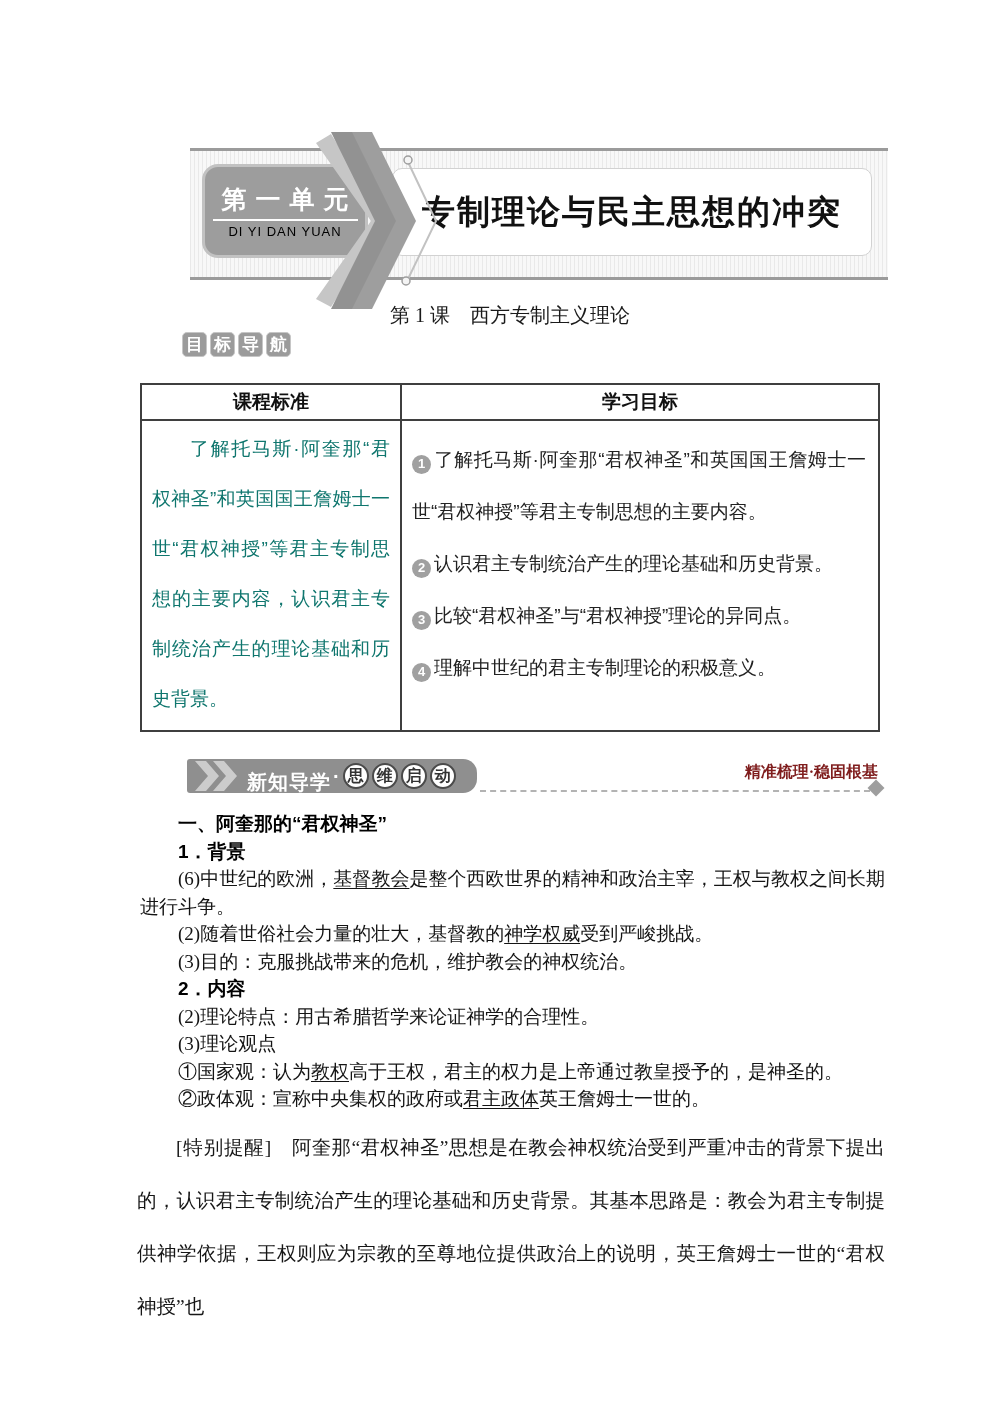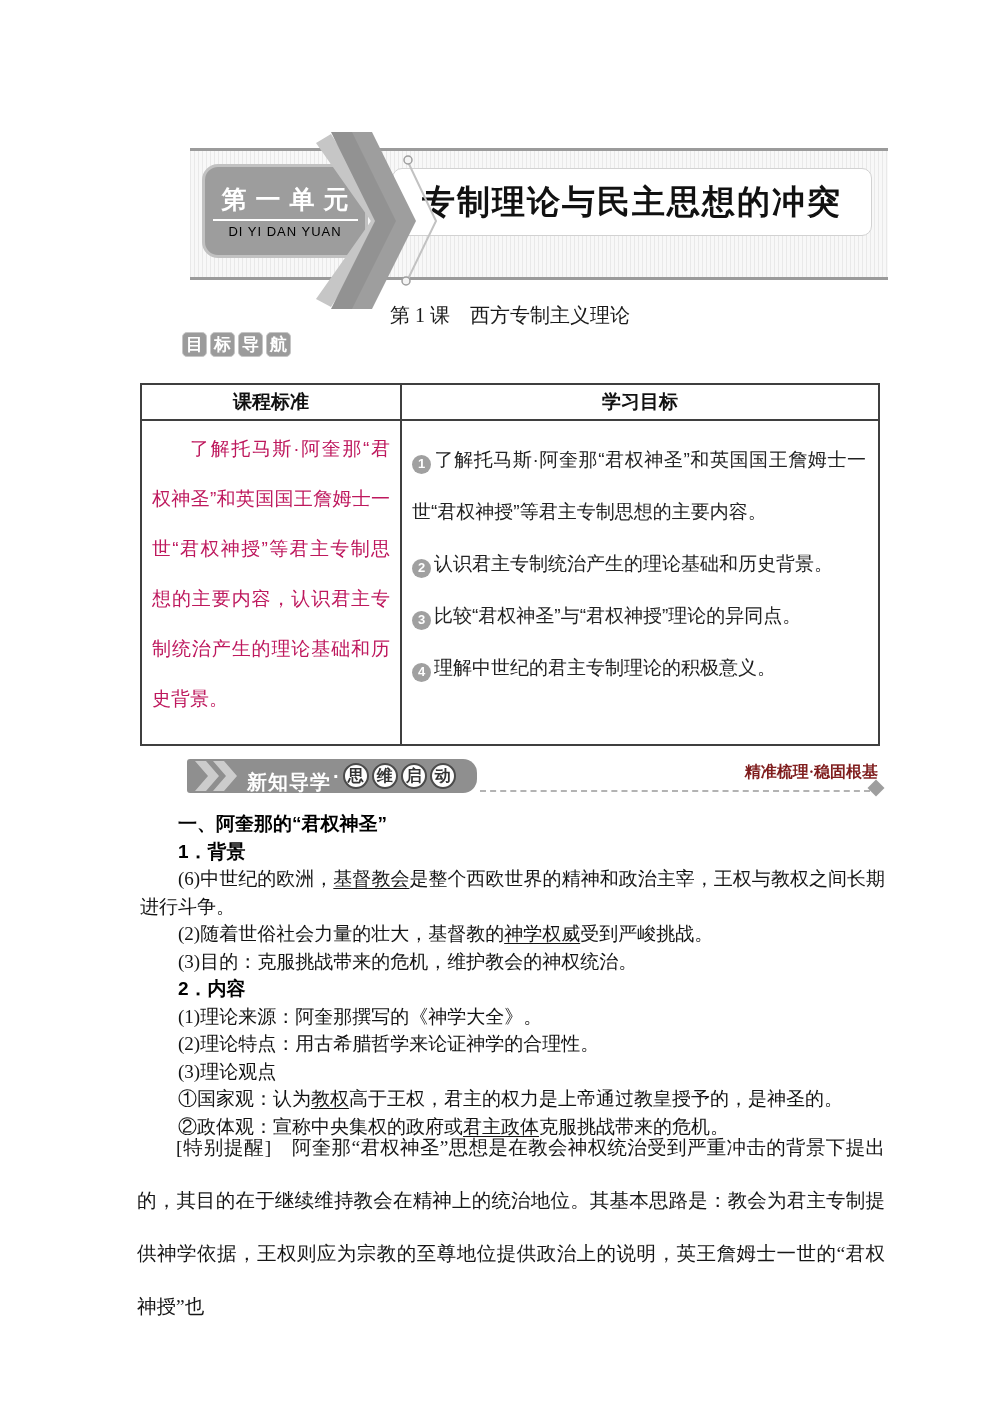--- a/index.html
+++ b/index.html
@@ -25,21 +25,21 @@
     color:#ffffff; font-weight:bold; font-size:25px; letter-spacing:9px;
     font-family:"Liberation Sans","DejaVu Sans",sans-serif;
     border-bottom:2px solid #ffffff; padding:0 0 3px 9px; white-space:nowrap;
   }
   .unit-pinyin {
     color:#000000; font-size:13px; letter-spacing:1px; margin-top:3px;
     font-family:"Liberation Sans","DejaVu Sans",sans-serif; white-space:nowrap;
   }
   .banner-arrow { position:absolute; left:96px; top:-20px; width:152px; height:178px; z-index:3; }
   .title-box {
-    position:absolute; left:202px; top:17px; width:480px; height:68px; z-index:1;
+    position:absolute; left:202px; top:17px; width:480px; height:88px; z-index:1;
     background:#ffffff; border:1px solid #d2d2d2; border-radius:10px;
     display:flex; align-items:center; justify-content:center;
   }
   .banner-title {
     font-family:"Liberation Sans","DejaVu Sans",sans-serif;
     font-weight:900; font-size:33px; letter-spacing:2px; color:#111; white-space:nowrap;
   }
 
   
   .lesson-title {
@@ -62,21 +62,21 @@
     border-collapse:collapse; table-layout:fixed;
   }
   .std-table th, .std-table td { border:2px solid #3f3f3f; vertical-align:top; }
   .std-table th {
     height:36px; font-size:19px; font-weight:bold; text-align:center; vertical-align:middle;
     font-family:"Liberation Serif","DejaVu Serif",serif; color:#111;
   }
   .std-cell {
     font-family:"Liberation Sans","DejaVu Sans",sans-serif;
     font-size:19px; line-height:50px; text-indent:2em; text-align:justify;
-    padding:3px 10px 20px 10px; color:#be185d;
+    padding:3px 10px 6px 10px; color:#0f766e;
   }
   .obj-cell { padding:13px 12px 10px 10px; }
   .objective {
     font-family:"Liberation Sans","DejaVu Sans",sans-serif;
     font-size:19px; line-height:52px; text-align:justify; color:#222;
   }
   .onum {
     display:inline-flex; width:19px; height:19px; border-radius:50%;
     background:#a0a0a0; color:#ffffff; font-size:13px; font-weight:bold;
     align-items:center; justify-content:center; margin-right:3px;
@@ -210,24 +210,23 @@
     <div class="sb-caption">精准梳理·稳固根基</div>
   </div>
 
   <div class="content">
     <p class="hd">一、阿奎那的“君权神圣”</p>
     <p class="hd">1．背景</p>
     <p><span>(6)中世纪的欧洲，</span><u>基督教会</u><span>是整个西欧世界的精神和政治主宰，王权与教权之间长期进行斗争。</span></p>
     <p><span>(2)随着世俗社会力量的壮大，基督教的</span><u>神学权威</u><span>受到严峻挑战。</span></p>
     <p>(3)目的：克服挑战带来的危机，维护教会的神权统治。</p>
     <p class="hd">2．内容</p>
-    <p>(1)理论来源：阿奎那撰写的《神学大全》。</p>
     <p>(2)理论特点：用古希腊哲学来论证神学的合理性。</p>
     <p>(3)理论观点</p>
     <p><span>①国家观：认为</span><u>教权</u><span>高于王权，君主的权力是上帝通过教皇授予的，是神圣的。</span></p>
-    <p><span>②政体观：宣称中央集权的政府或</span><u>君主政体</u><span>克服挑战带来的危机。</span></p>
+    <p><span>②政体观：宣称中央集权的政府或</span><u>君主政体</u><span>英王詹姆士一世的。</span></p>
   </div>
 
   <div class="reminder">
-    <p><span class="rem-label">[特别提醒]</span><span>　</span><span>阿奎那“君权神圣”思想是在教会神权统治受到严重冲击的背景下提出的，其目的在于继续维持教会在精神上的统治地位。其基本思路是：教会为君主专制提供神学依据，王权则应为宗教的至尊地位提供政治上的说明，英王詹姆士一世的“君权神授”也</span></p>
+    <p><span class="rem-label">[特别提醒]</span><span>　</span><span>阿奎那“君权神圣”思想是在教会神权统治受到严重冲击的背景下提出的，认识君主专制统治产生的理论基础和历史背景。其基本思路是：教会为君主专制提供神学依据，王权则应为宗教的至尊地位提供政治上的说明，英王詹姆士一世的“君权神授”也</span></p>
   </div>
 
 </div>
 
 </body></html>

